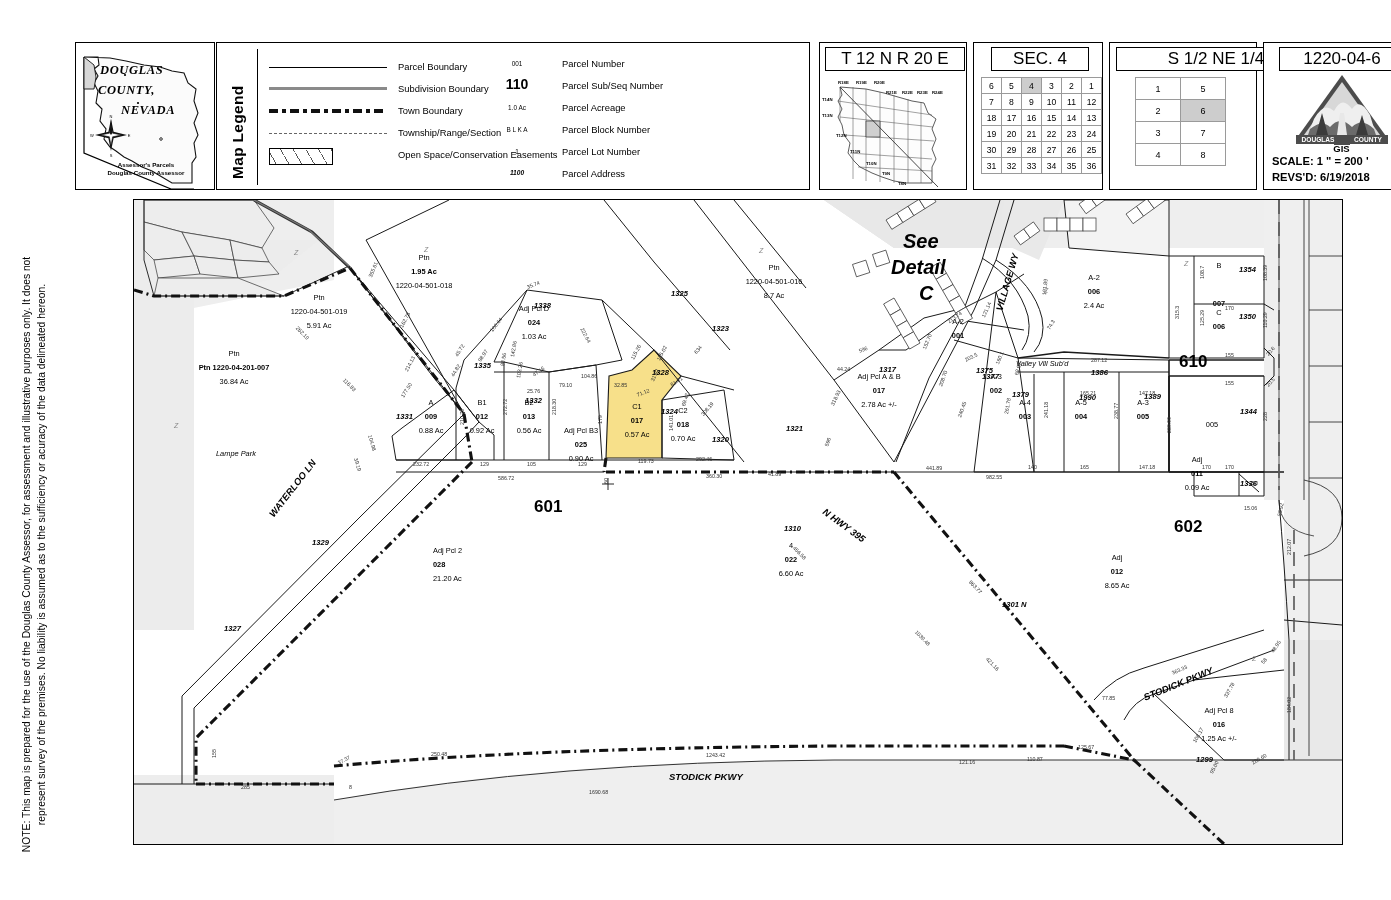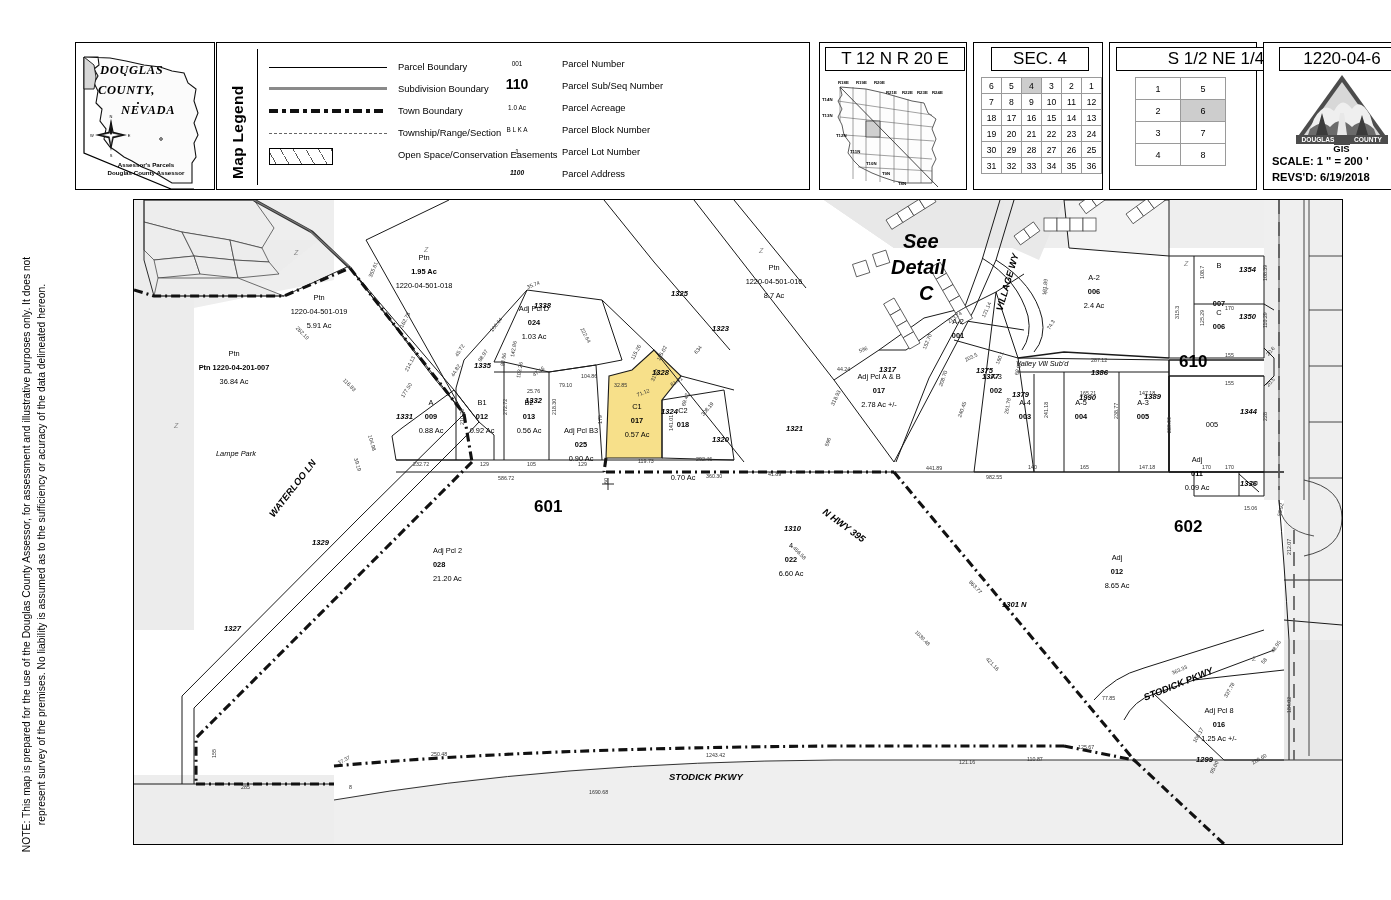--- a/index.html
+++ b/index.html
@@ -571,21 +571,21 @@
         <div style="line-height: 14px;">1.03 Ac</div>
       </div>
       <div class="mtxt m-ptn" style="left: 453px; top: 200px; width: 100px; text-align: center;">
         <div style="line-height: 14px;">C1</div>
         <div style="line-height: 14px; font-weight: bold;">017</div>
         <div style="line-height: 14px;">0.57 Ac</div>
       </div>
       <div class="mtxt m-ptn" style="left: 499px; top: 204px; width: 100px; text-align: center;">
         <div style="line-height: 14px;">C2</div>
         <div style="line-height: 14px; font-weight: bold;">018</div>
-        <div style="line-height: 14px; margin-top: 39px;">0.70 Ac</div>
+        <div style="line-height: 14px;">0.70 Ac</div>
       </div>
       <div class="mtxt m-ptn" style="left: 695px; top: 170px; width: 100px; text-align: center;">
         <div style="line-height: 14px;">Adj Pcl A &amp; B</div>
         <div style="line-height: 14px; font-weight: bold;">017</div>
         <div style="line-height: 14px;">2.78 Ac +/-</div>
       </div>
       <div class="mtxt m-ptn" style="left: 774px; top: 115px; width: 100px; text-align: center;">
         <div style="line-height: 14px;">A-2</div>
         <div style="line-height: 14px; font-weight: bold;">001</div>
       </div>

